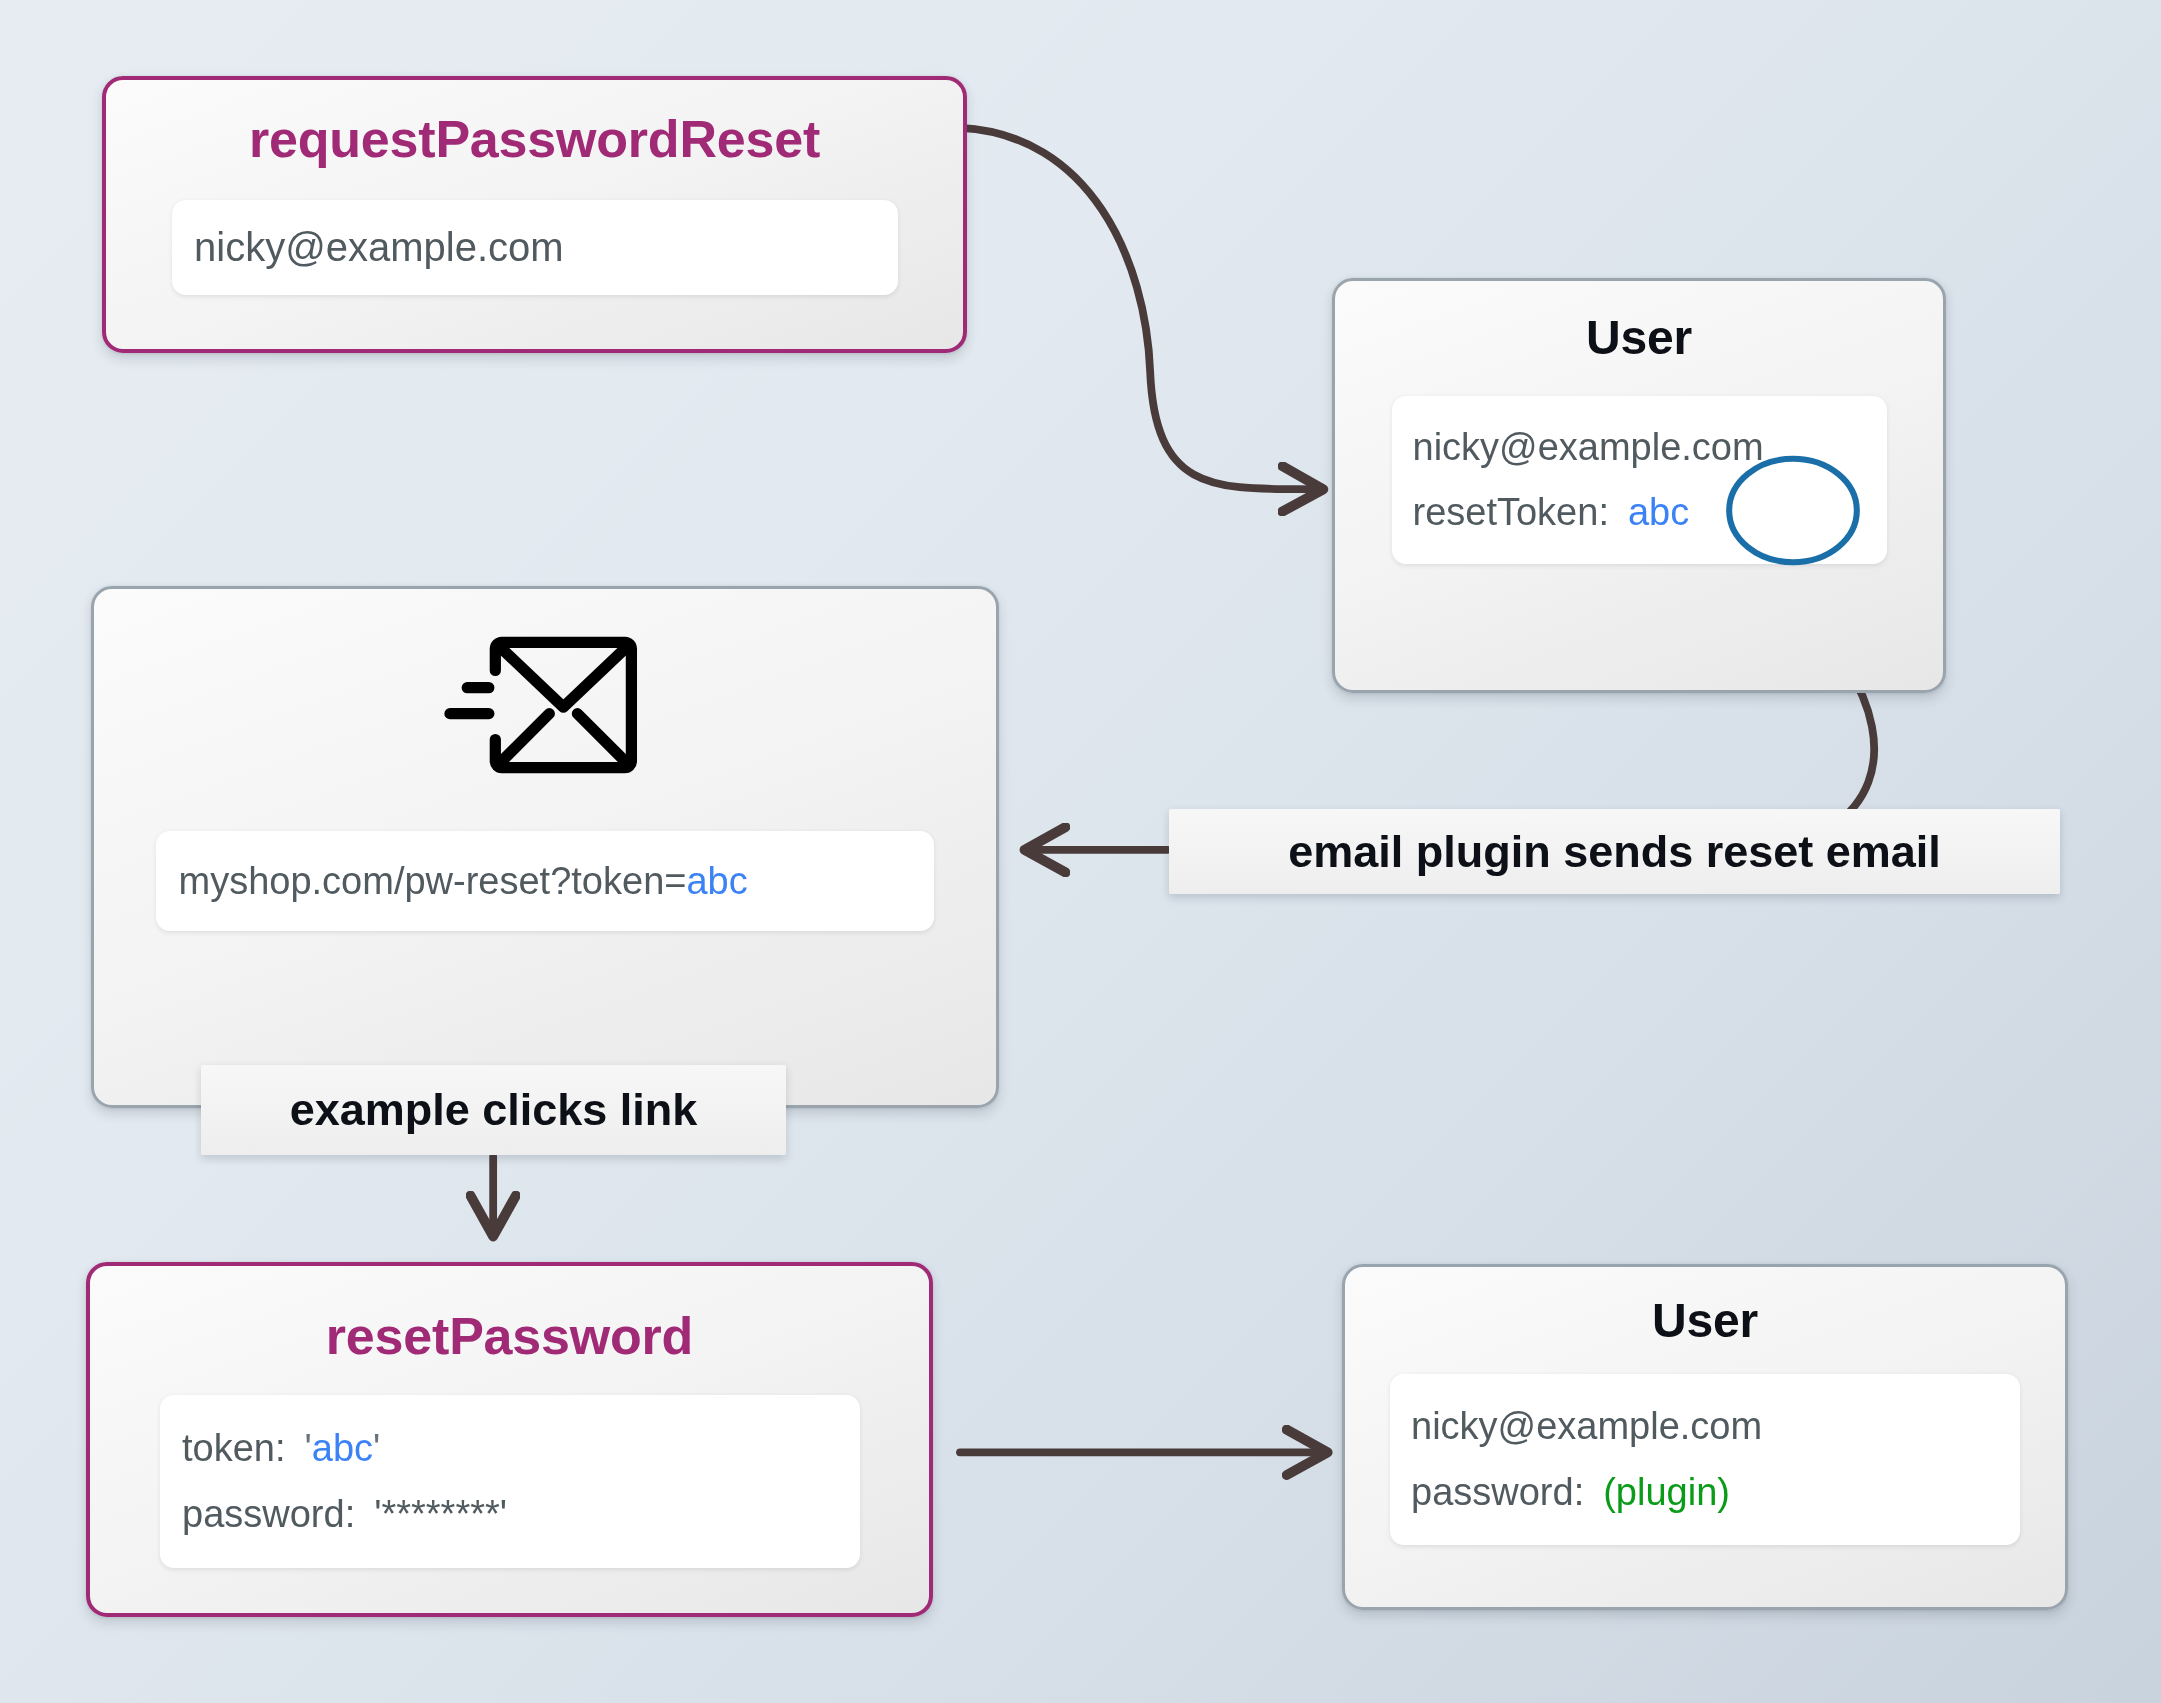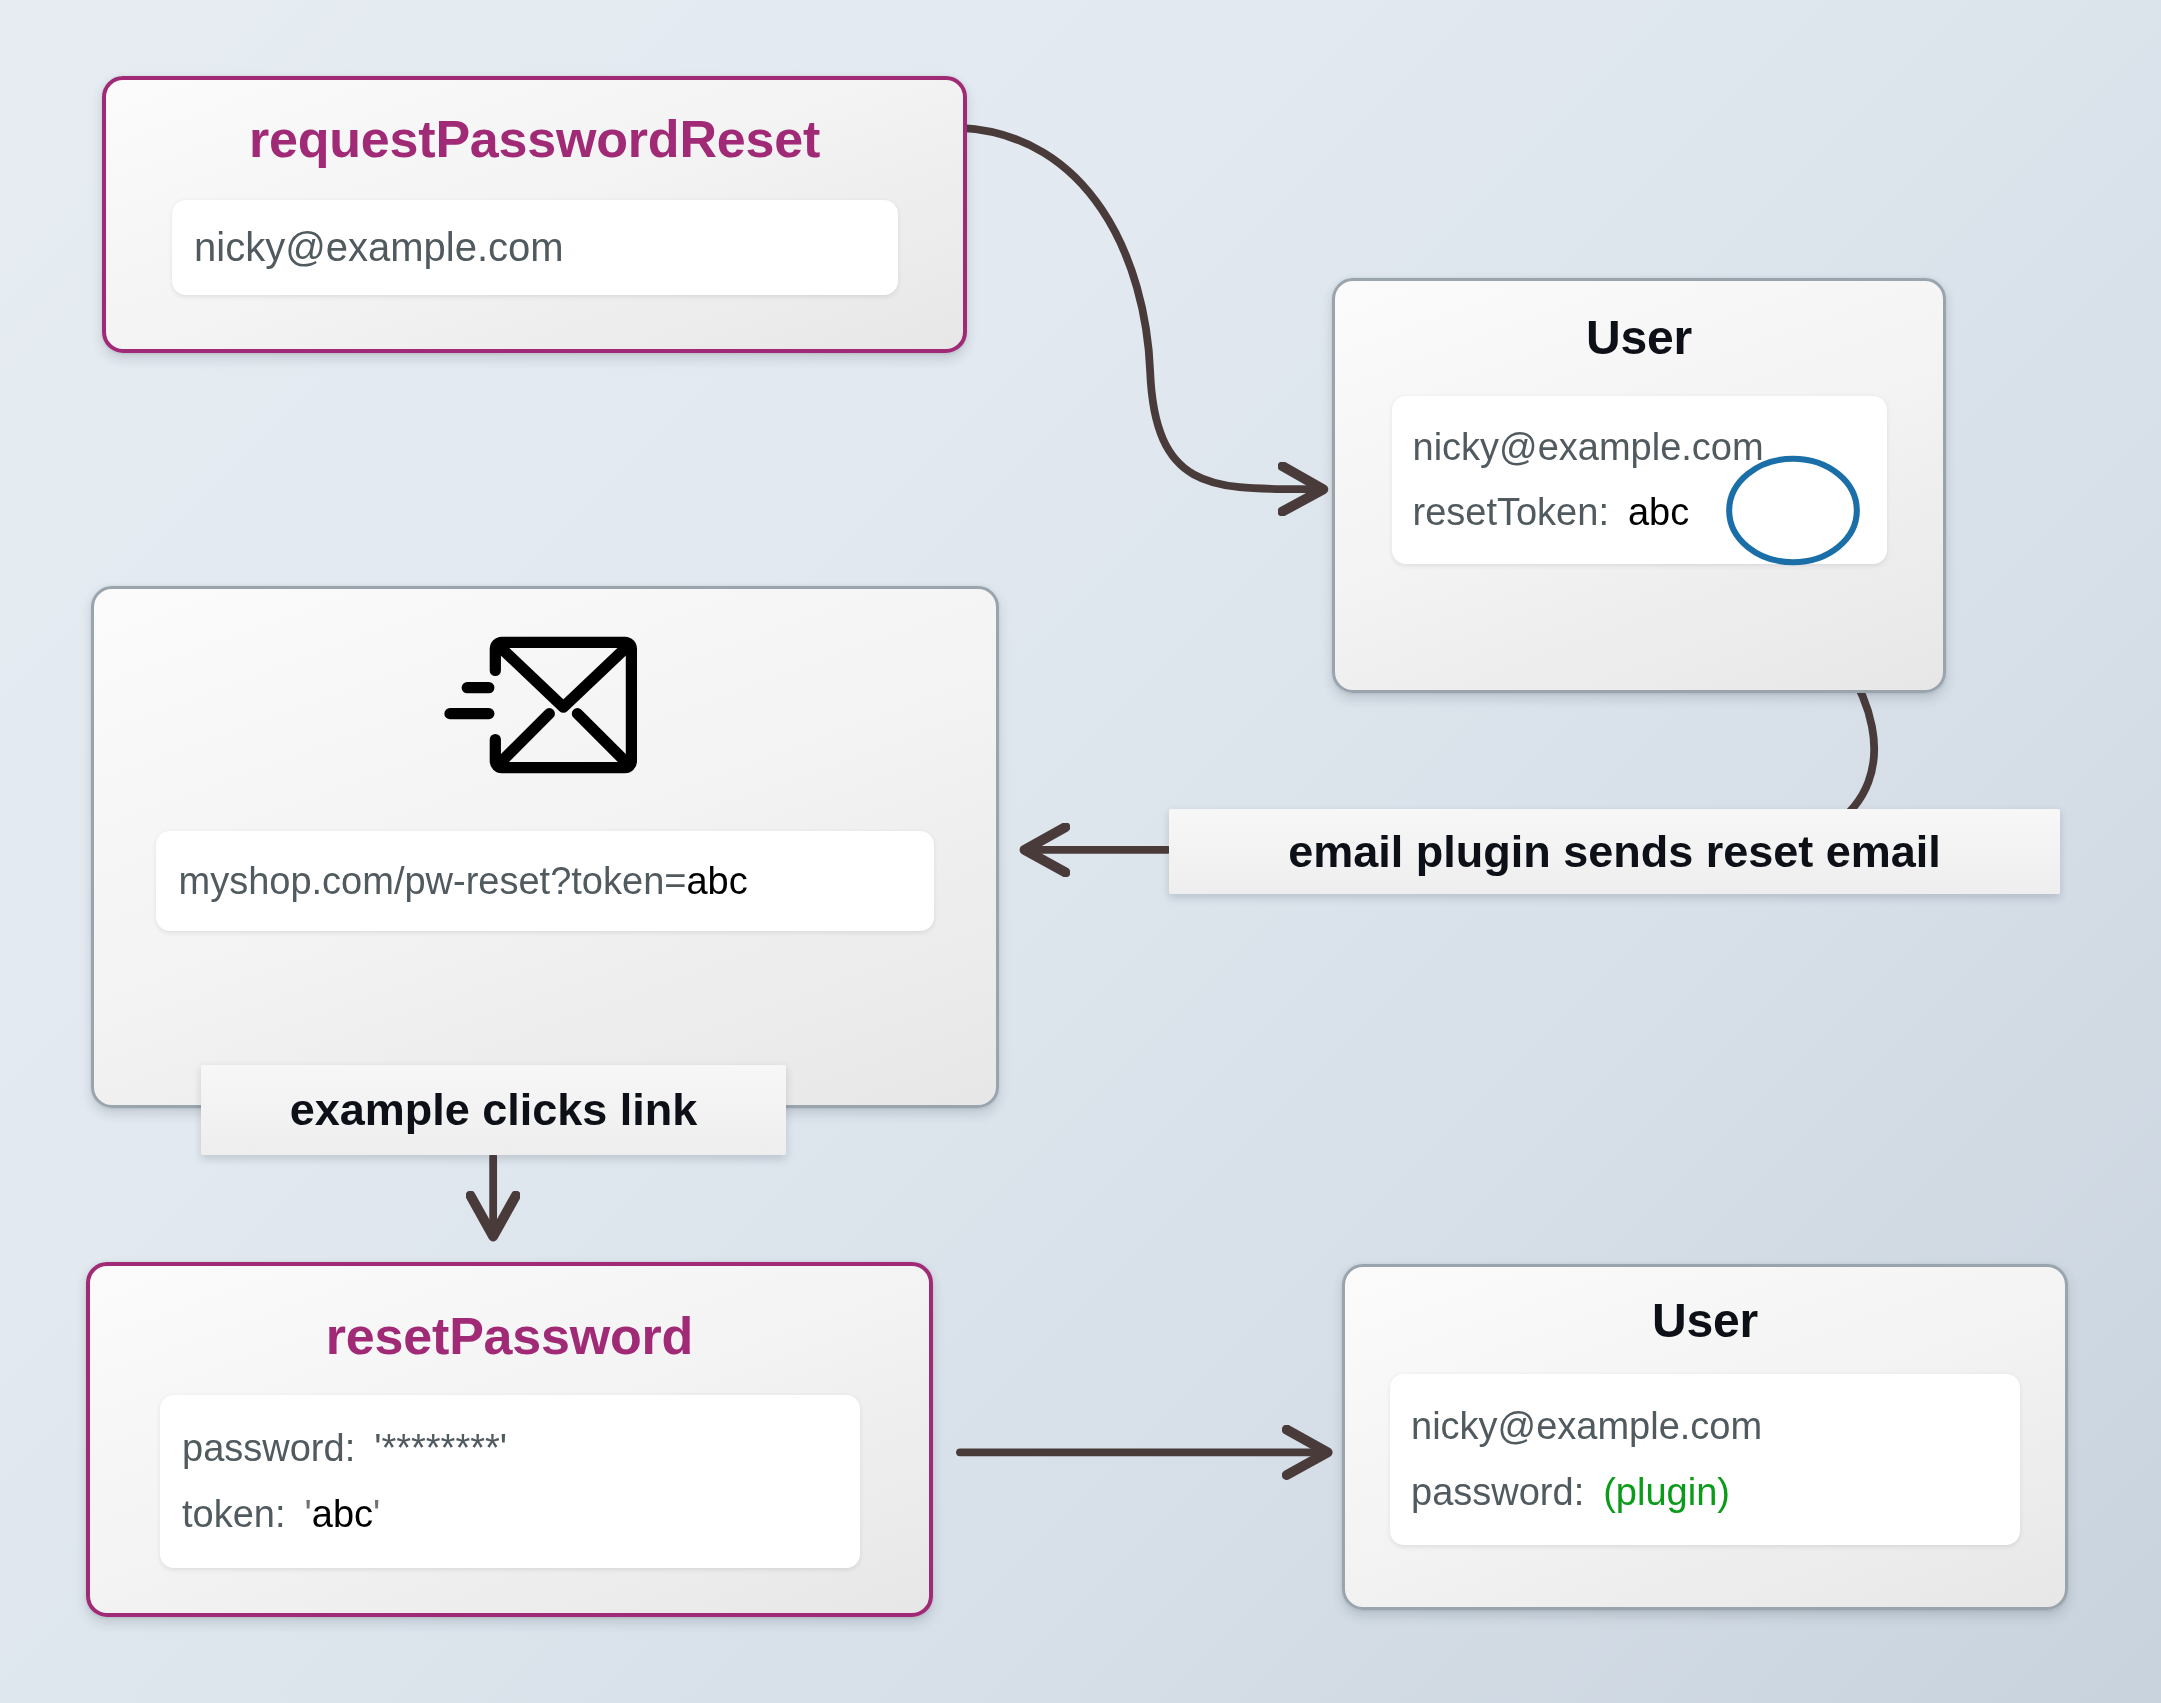--- a/index.html
+++ b/index.html
@@ -50,21 +50,21 @@
     border-radius: 14px;
     box-shadow: 0 1.7px 4.3px rgba(40,50,65,0.10);
     font-family: Liberation Sans, sans-serif;
     color: #505a5f;
     display: flex;
     flex-direction: column;
     justify-content: center;
   }
   .field .line { white-space: nowrap; }
 
-  .tok-blue  { color: #000000; }
+  .tok-blue  { color: #3b82f6; }
   .tok-green { color: #0a9b18; }
   .tok-mute  { color: #6b7378; }
 
   
   .pill {
     position: absolute;
     box-sizing: border-box;
     background: linear-gradient(180deg, #f7f7f7 0%, #eeeeef 100%);
     border-radius: 2px;
     box-shadow: 0 3.5px 8.6px rgba(40,50,65,0.18);
@@ -156,24 +156,24 @@
   </div>
 
   <div class="pill" style="left:201px; top:1065px; width:585px; height:90px; font-size:45px;">
     <span>example clicks link</span>
   </div>
 
   <div class="node accent" style="left:86px; top:1262px; width:847px; height:355px; padding-top:40px;">
     <div class="node-title title-accent">resetPassword</div>
     <div class="field" style="width:700px; height:173px; margin-top:29px; padding:0 22.5px; font-size:38px; gap:22.5px;">
       <div class="line">
-        <span>password:</span><span style="padding-left:19px;">'********'</span>
+        <span>token:</span><span class="tok-mute" style="padding-left:19px;">'</span><span class="tok-blue">abc</span><span class="tok-mute">'</span>
       </div>
       <div class="line">
-        <span>token:</span><span class="tok-mute" style="padding-left:19px;">'</span><span class="tok-blue">abc</span><span class="tok-mute">'</span>
+        <span>password:</span><span style="padding-left:19px;">'********'</span>
       </div>
     </div>
   </div>
 
   <div class="node gray" style="left:1342px; top:1264px; width:726px; height:346px; padding-top:26px;">
     <div class="node-title title-plain">User</div>
     <div class="field" style="width:630px; height:171px; margin-top:26px; padding:0 21px; font-size:38px; gap:22.5px;">
       <div class="line">nicky@example.com</div>
       <div class="line">
         <span>password:</span><span class="tok-green" style="padding-left:19px;">(plugin)</span>

